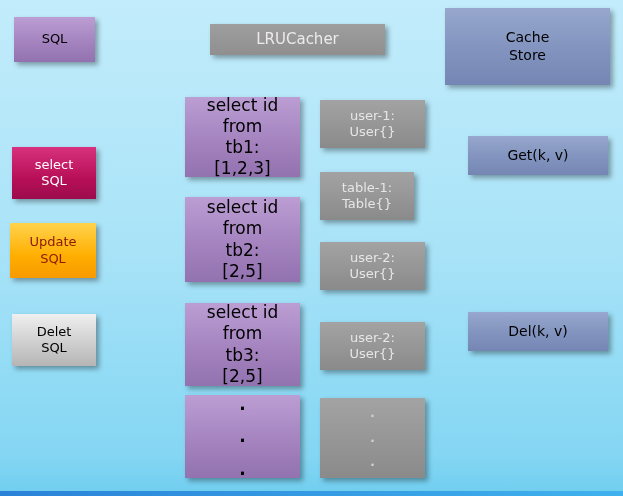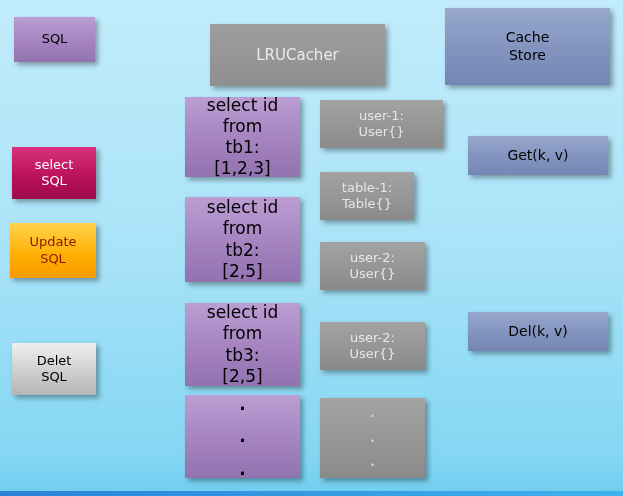--- a/index.html
+++ b/index.html
@@ -20,21 +20,21 @@
     text-align:center;
     white-space:pre-line;
     box-shadow:3px 3px 5px rgba(0,0,0,0.35);
     color:#000;
     font-size:13px;
     line-height:1.25;
   }
   .purple{background:linear-gradient(180deg,#bb9ed3 0%,#a483bf 55%,#9272af 100%);}
   .magenta{background:linear-gradient(180deg,#d8327e 0%,#b80f58 60%,#9c0c4c 100%);color:#fff;margin-top:44px;}
   .orange{background:linear-gradient(180deg,#ffd34d 0%,#ffae00 60%,#f79a00 100%);color:#8b1a00;margin-top:18px;}
-  .silver{background:linear-gradient(180deg,#efefef 0%,#cfcfcf 55%,#b5b5b5 100%);color:#000;margin-top:29px;}
+  .silver{background:linear-gradient(180deg,#efefef 0%,#cfcfcf 55%,#b5b5b5 100%);color:#000;}
   .gray{background:linear-gradient(180deg,#a3a3a3 0%,#949494 60%,#8a8a8a 100%);color:#e6e6e6;}
   .graytitle{background:linear-gradient(180deg,#9e9e9e 0%,#8f8f8f 100%);color:#eceaea;font-size:15px;}
   .steel{background:linear-gradient(180deg,#97a7cd 0%,#8193be 55%,#7586b4 100%);color:#000;font-size:14px;}
   .query{font-size:17px;align-items:center;}
   .dots{line-height:1.9;font-weight:bold;}
   .dots.gray{color:#cfcfcf;}
 </style>
 </head>
 <body>
 
@@ -52,21 +52,21 @@
   <div class="box orange" style="left:10px;top:205px;width:86px;height:55px">
     <span>Update
 SQL</span>
   </div>
 
   <div class="box silver" style="left:12px;top:314px;width:84px;height:52px">
     <span>Delet
 SQL</span>
   </div>
 
-  <div class="box graytitle" style="left:210px;top:24px;width:175px;height:62px">
+  <div class="box graytitle" style="left:210px;top:24px;width:175px;height:31px">
     <span>LRUCacher</span>
   </div>
 
   <div class="box purple query" style="left:185px;top:97px;width:115px;height:80px">
     <span>select id
 from
 tb1:
 [1,2,3]</span>
   </div>
 
@@ -83,21 +83,21 @@
 tb3:
 [2,5]</span>
   </div>
 
   <div class="box purple query dots" style="left:185px;top:395px;width:115px;height:83px">
     <span>.
 .
 .</span>
   </div>
 
-  <div class="box gray" style="left:320px;top:100px;width:123px;height:48px">
+  <div class="box gray" style="left:320px;top:100px;width:105px;height:48px">
     <span>user-1:
 User{}</span>
   </div>
 
   <div class="box gray" style="left:320px;top:172px;width:94px;height:48px">
     <span>table-1:
 Table{}</span>
   </div>
 
   <div class="box gray" style="left:320px;top:242px;width:105px;height:48px">

